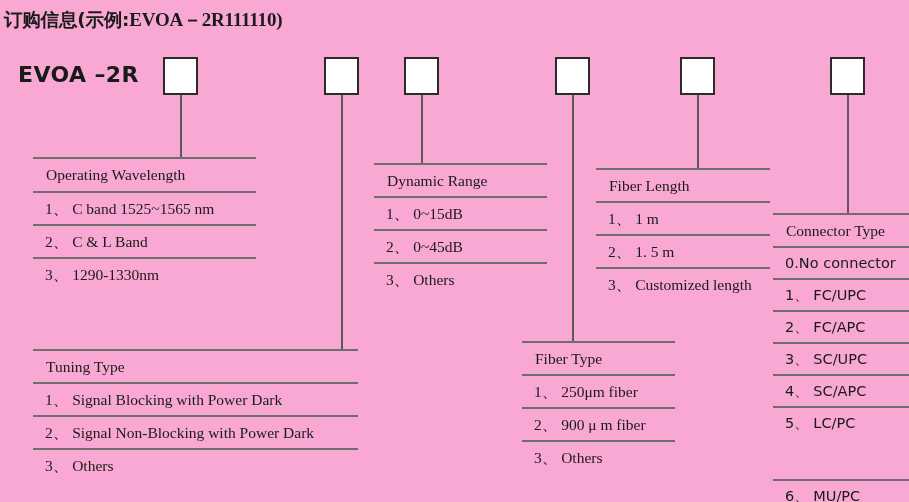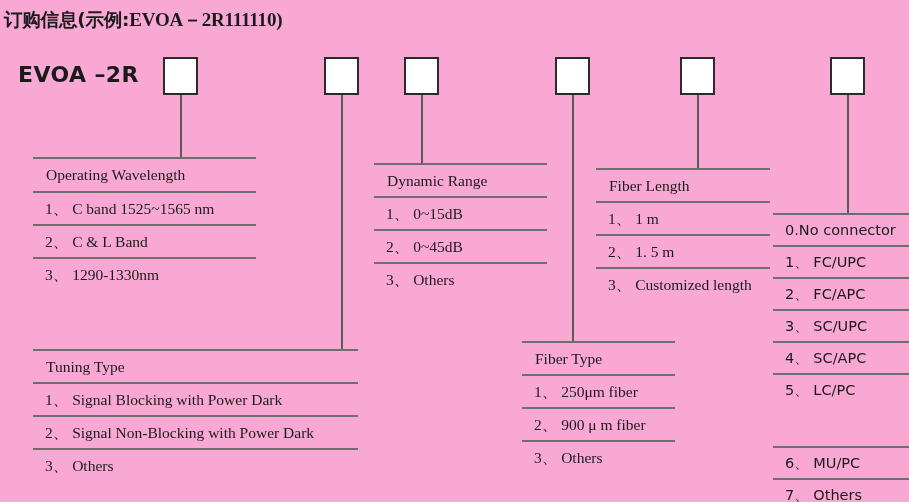--- a/index.html
+++ b/index.html
@@ -193,20 +193,23 @@
     </div>
     <div class="row" style="height:33px;">
       <span class="txt">2、 900 μ m fiber</span>
     </div>
     <div class="row last" style="height:33px;">
       <span class="txt">3、 Others</span>
     </div>
   </div>
 
   <div class="tbl sans" style="left:773px; top:213px; width:136px;">
+    <div class="row head" style="height:33px;">
+      <span class="txt">Connector Type</span>
+    </div>
     <div class="row" style="height:32px;">
       <span class="txt">0.No connector</span>
     </div>
     <div class="row" style="height:32px;">
       <span class="txt">1、 FC/UPC</span>
     </div>
     <div class="row" style="height:32px;">
       <span class="txt">2、 FC/APC</span>
     </div>
     <div class="row" style="height:32px;">

